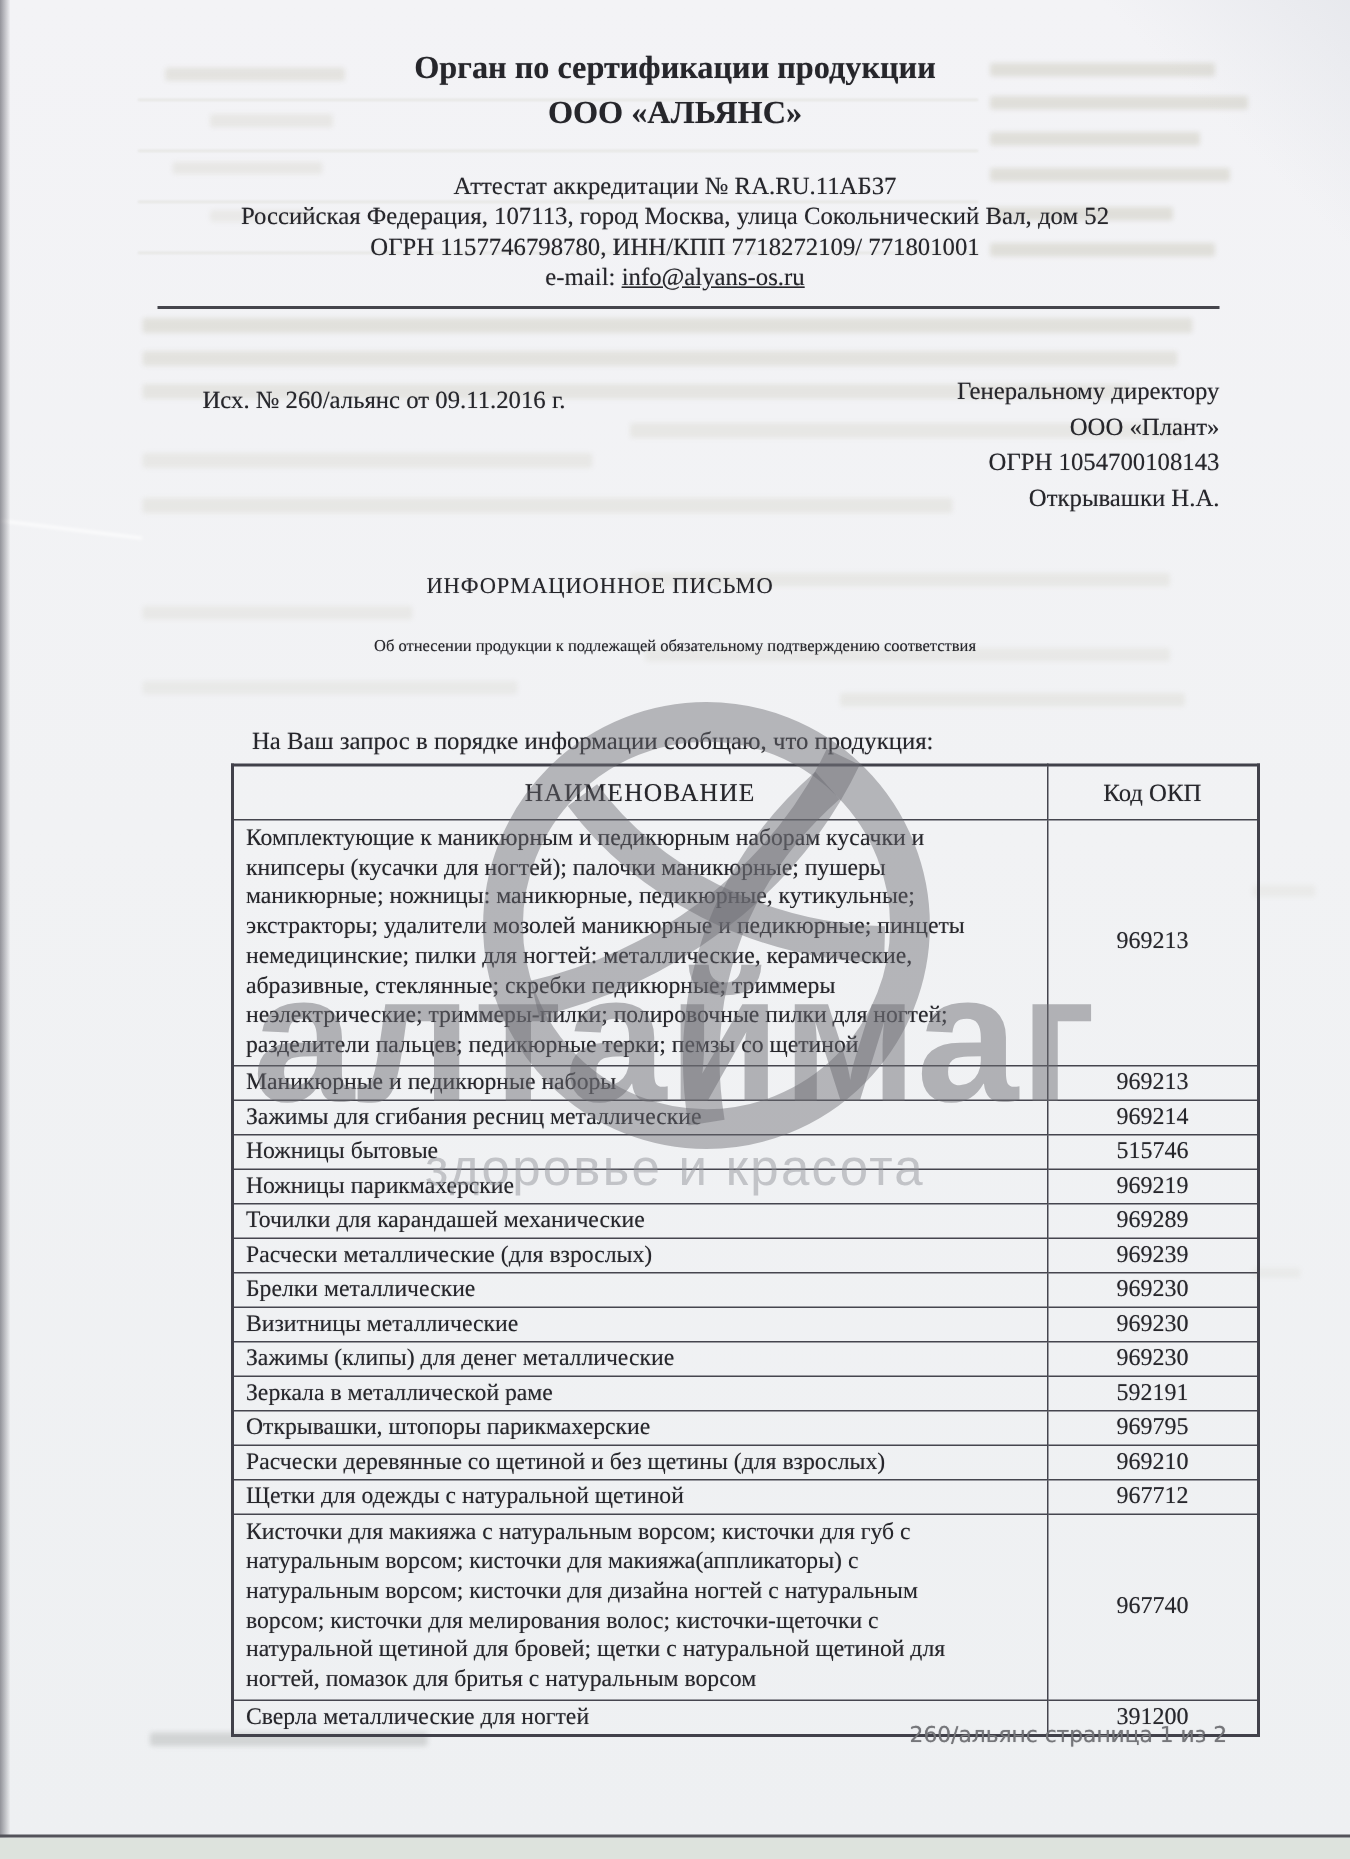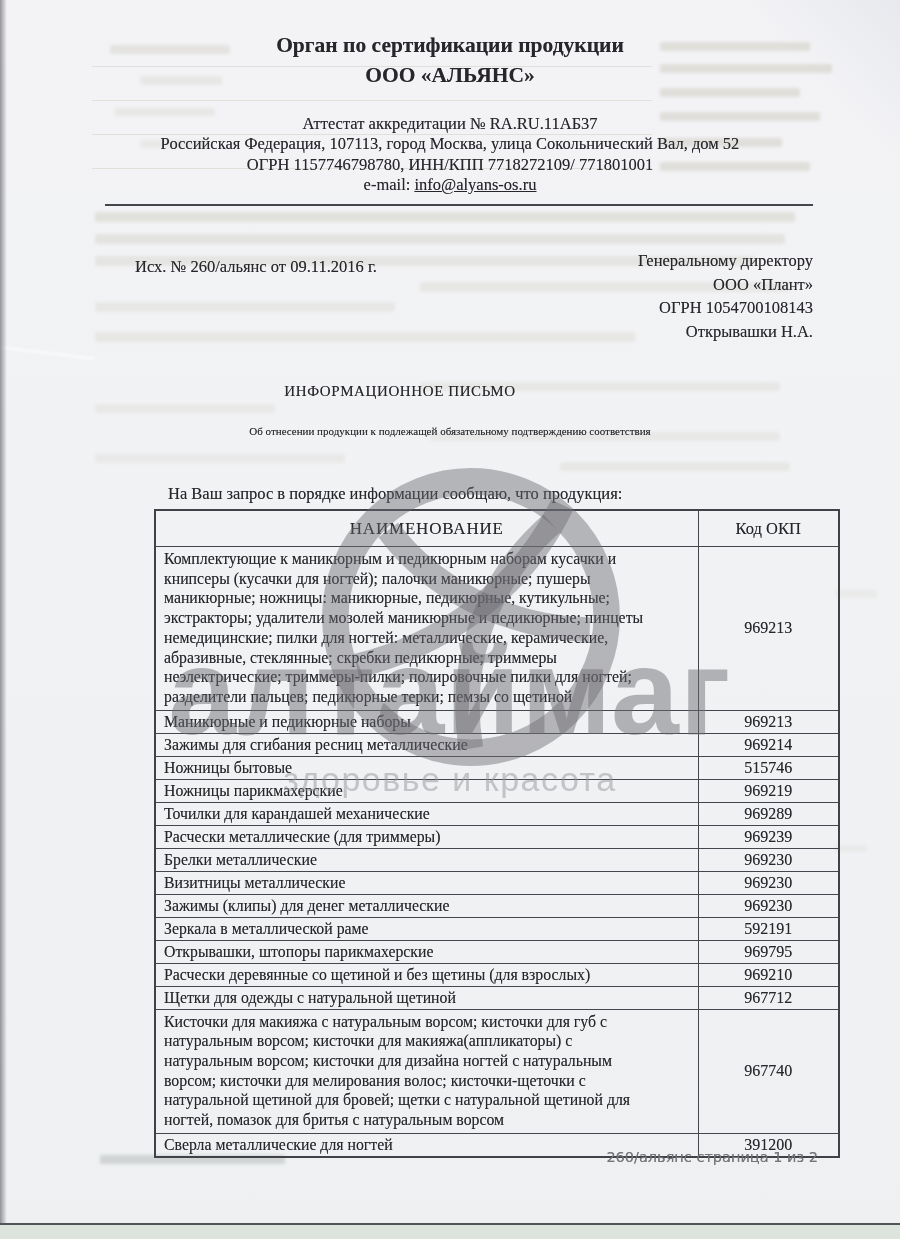--- a/index.html
+++ b/index.html
@@ -188,21 +188,21 @@
         </tr>
         <tr>
           <td class="name-cell">Ножницы парикмахерские</td>
           <td class="code-cell">969219</td>
         </tr>
         <tr>
           <td class="name-cell">Точилки для карандашей механические</td>
           <td class="code-cell">969289</td>
         </tr>
         <tr>
-          <td class="name-cell">Расчески металлические (для триммеры)</td>
+          <td class="name-cell">Расчески металлические (для взрослых)</td>
           <td class="code-cell">969239</td>
         </tr>
         <tr>
           <td class="name-cell">Брелки металлические</td>
           <td class="code-cell">969230</td>
         </tr>
         <tr>
           <td class="name-cell">Визитницы металлические</td>
           <td class="code-cell">969230</td>
         </tr>

